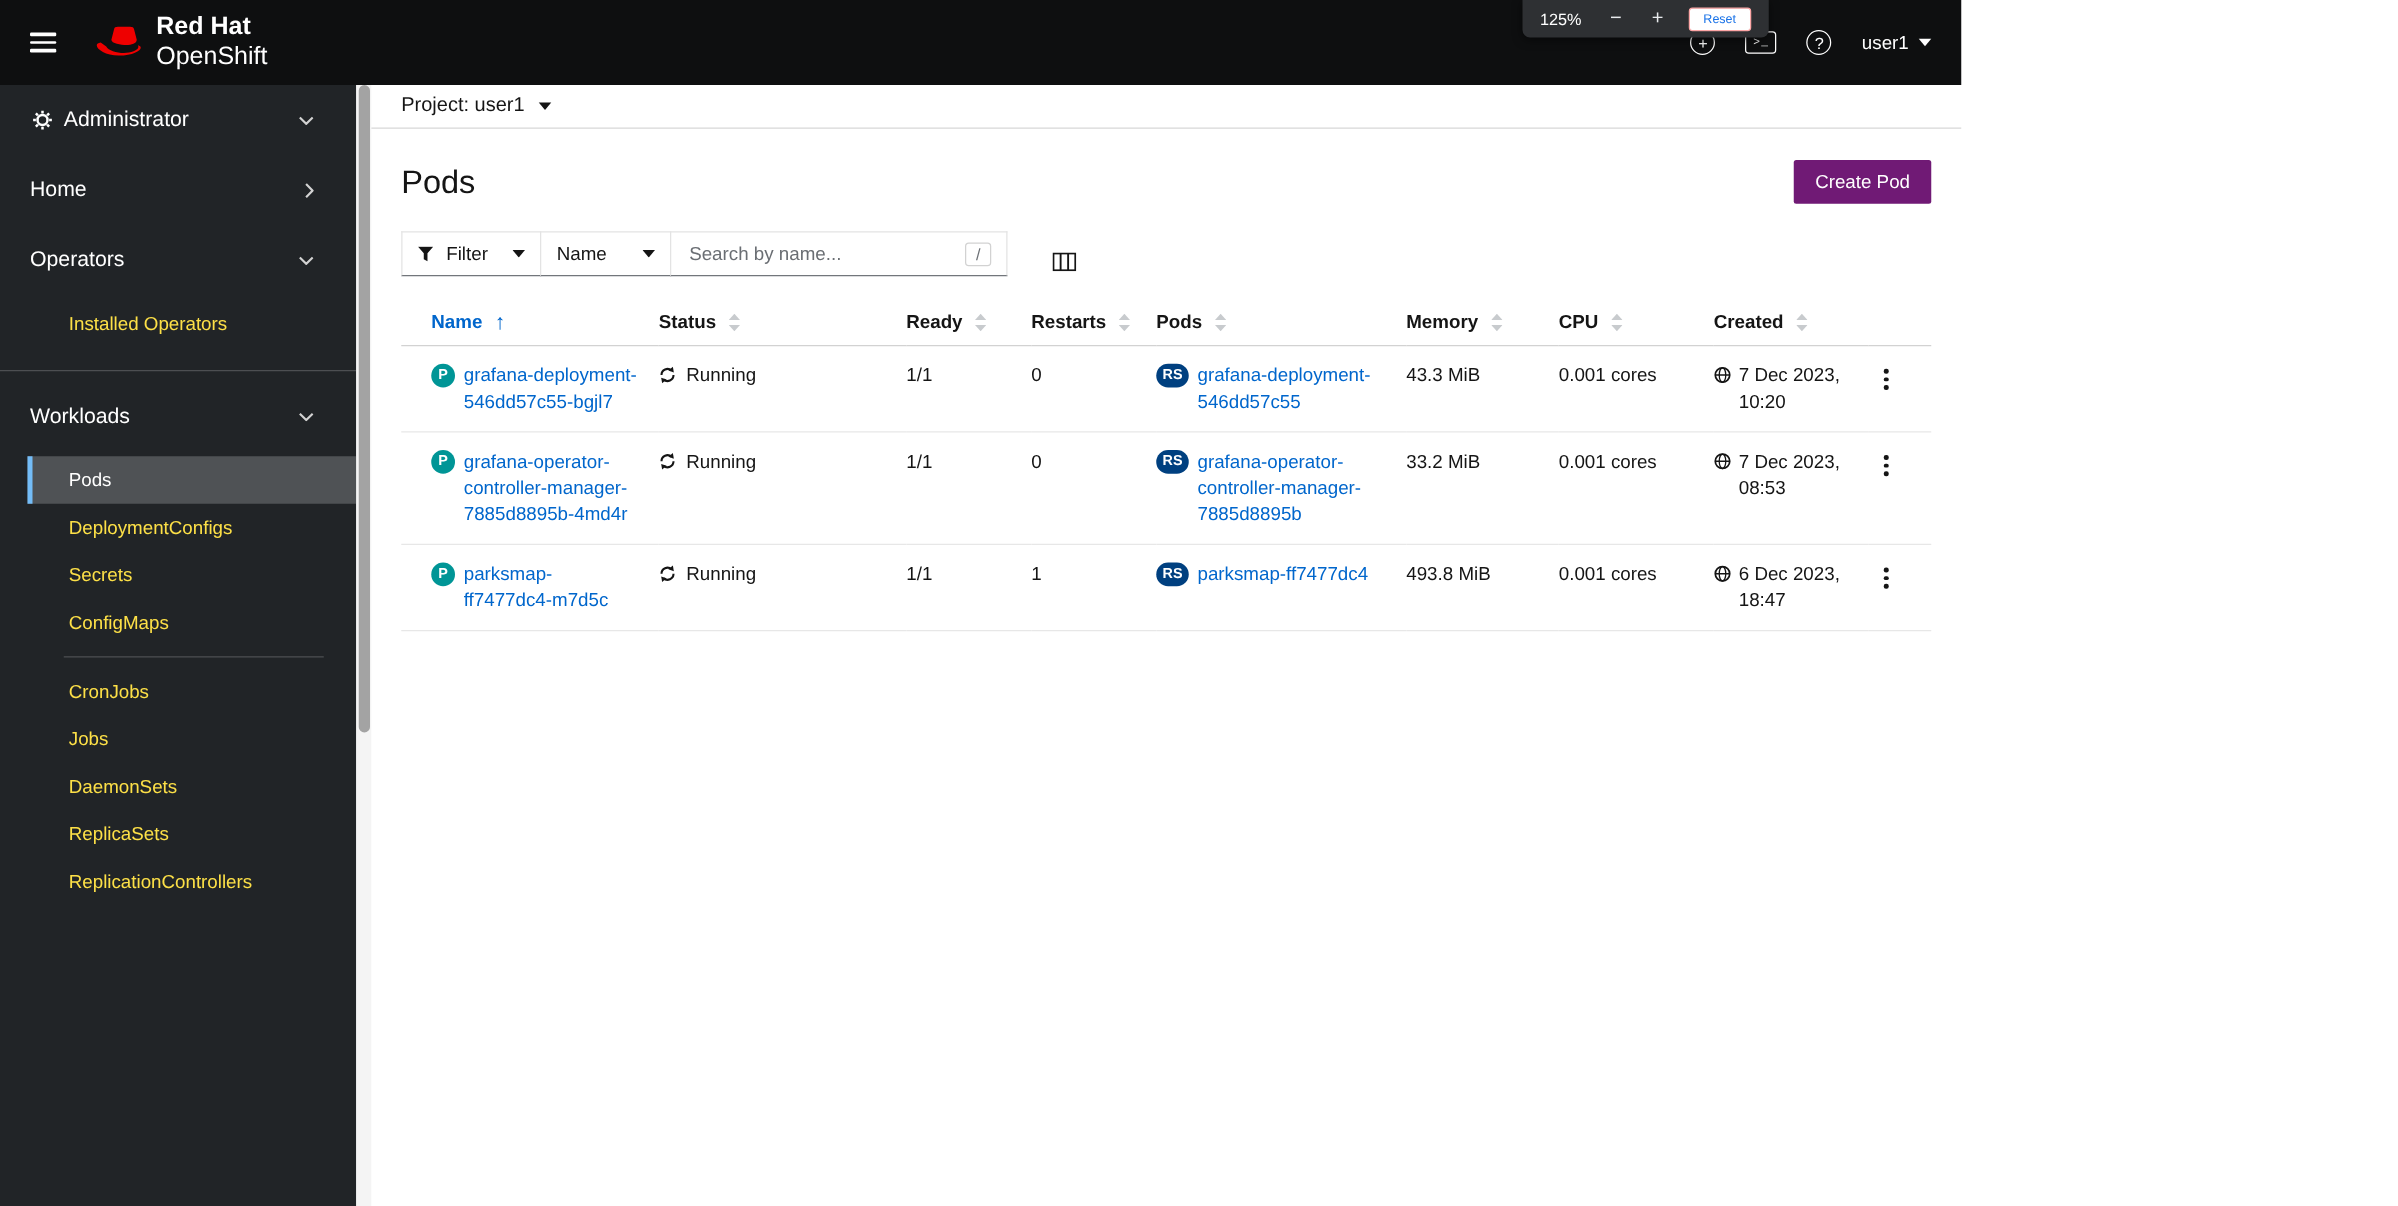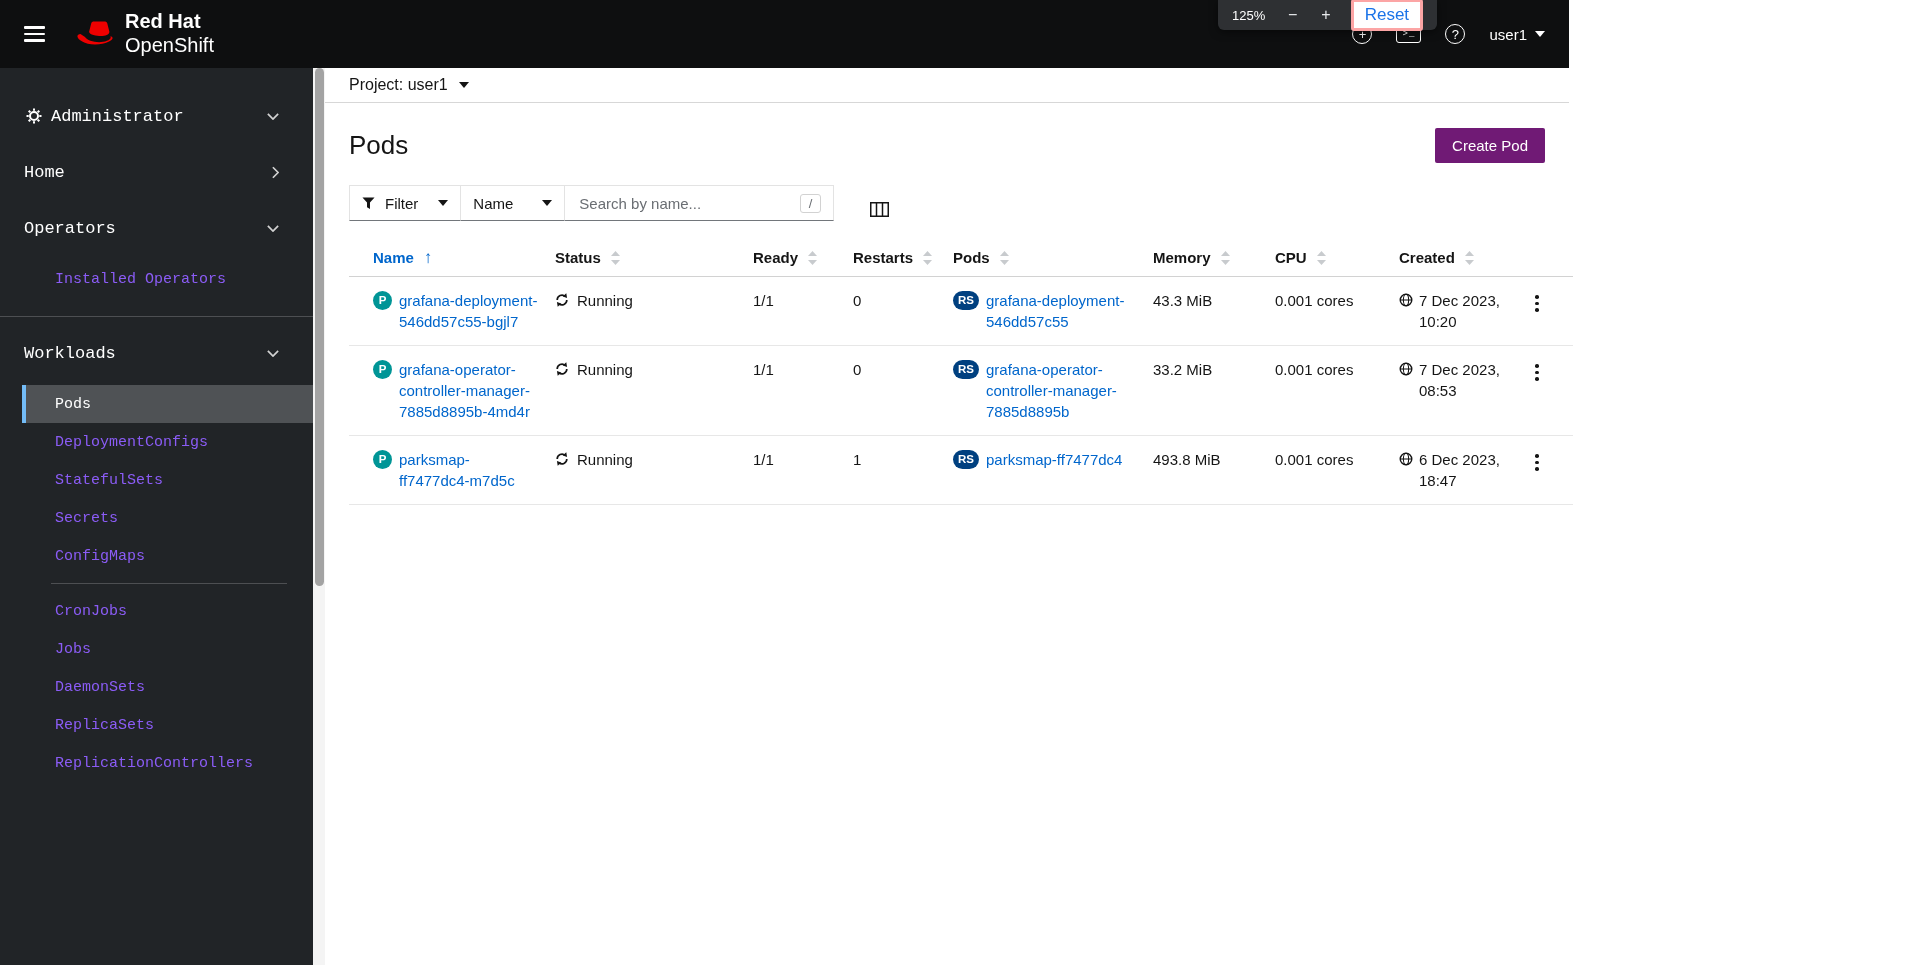--- a/index.html
+++ b/index.html
@@ -41,43 +41,43 @@
   
   .zoom-popup {
     position:absolute; top:0; left:1218px; height:30px; z-index:20;
     background:#2e3033; border-radius:0 0 6px 6px;
     box-shadow:0 2px 8px rgba(0,0,0,.5);
     display:flex; align-items:center; gap:16px; padding:0 14px;
   }
   .zoom-level { color:#fff; font-size:13px; min-width:36px; }
   .zoom-btn { background:none; border:none; color:#e8eaed; font-size:16px; line-height:1; cursor:pointer; padding:0 4px; }
   .zoom-reset {
-    background:#ffffff; color:#1a73e8; border:3px solid #fca5a5; border-radius:3px;
-    font-size:17px; padding:3px 11px; cursor:pointer; font-family:inherit;
+    background:#ffffff; color:#1a73e8; border:1px solid #fca5a5; border-radius:3px;
+    font-size:10px; padding:3px 11px; cursor:pointer; font-family:inherit;
   }
 
   
   .app-body { position:absolute; top:68px; left:0; width:100%; bottom:0; display:flex; }
 
   
-  .sidebar { width:313px; flex-shrink:0; background:#212427; color:#fff; padding-top:20px; overflow:hidden;font-family:Liberation Mono, monospace; }
+  .sidebar { width:285px; flex-shrink:0; background:#212427; color:#fff; padding-top:0; overflow:hidden; }
   .perspective {
     height:56px; display:flex; align-items:center; gap:9px;
     padding:0 34px 0 26px; font-size:17px; cursor:pointer;
   }
   .perspective .spacer { flex:1; }
   .nav-item {
     height:56px; display:flex; align-items:center;
     padding:0 34px 0 24px; font-size:17px; color:#fff; cursor:pointer;
   }
   .nav-item .spacer { flex:1; }
   .sub-list { padding:4px 0 10px 0; }
   .sub-item {
     height:38px; display:flex; align-items:center;
-    margin-left:22px; padding-left:29px; font-size:15px; color:#8b5cf6;
+    margin-left:22px; padding-left:29px; font-size:15px; color:#fde047;
     cursor:pointer; border-left:4px solid transparent;
   }
   .sub-item.selected { background:#4f5255; border-left:4px solid #73bcf7; color:#fff; }
   .nav-divider { height:1px; background:rgba(255,255,255,.2); margin:8px 0; }
   .nav-divider.inset { margin:8px 26px 8px 51px; }
 
   
   .scroll-strip { width:12px; flex-shrink:0; background:#f4f4f4; position:relative; }
   .scroll-thumb { position:absolute; top:0; left:1.5px; width:9px; height:518px; background:#a3a3a3; border-radius:5px; cursor:pointer; }
 
@@ -227,21 +227,20 @@
       <div class="nav-item">
         <span>Workloads</span>
         <span class="spacer"></span>
         <svg width="12" height="7" viewBox="0 0 14 8">
             <path d="M1 1l6 6 6-6" fill="none" stroke="#d2d2d2" stroke-width="2"></path>
           </svg>
       </div>
       <div class="sub-list">
         <div class="sub-item selected">Pods</div>
         <div class="sub-item">DeploymentConfigs</div>
-        <div class="sub-item">StatefulSets</div>
         <div class="sub-item">Secrets</div>
         <div class="sub-item">ConfigMaps</div>
         <div class="nav-divider inset"></div>
         <div class="sub-item">CronJobs</div>
         <div class="sub-item">Jobs</div>
         <div class="sub-item">DaemonSets</div>
         <div class="sub-item">ReplicaSets</div>
         <div class="sub-item">ReplicationControllers</div>
       </div>
     </nav>

